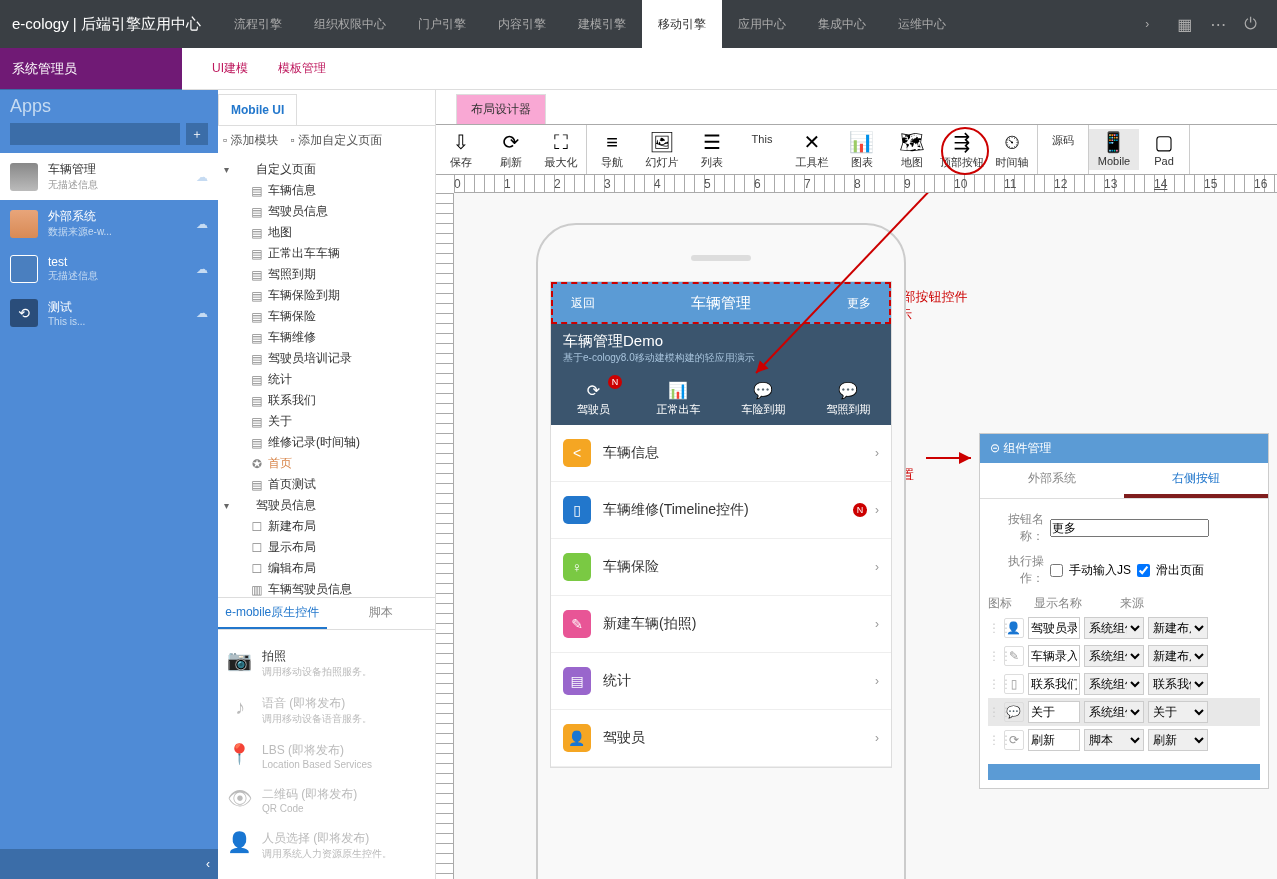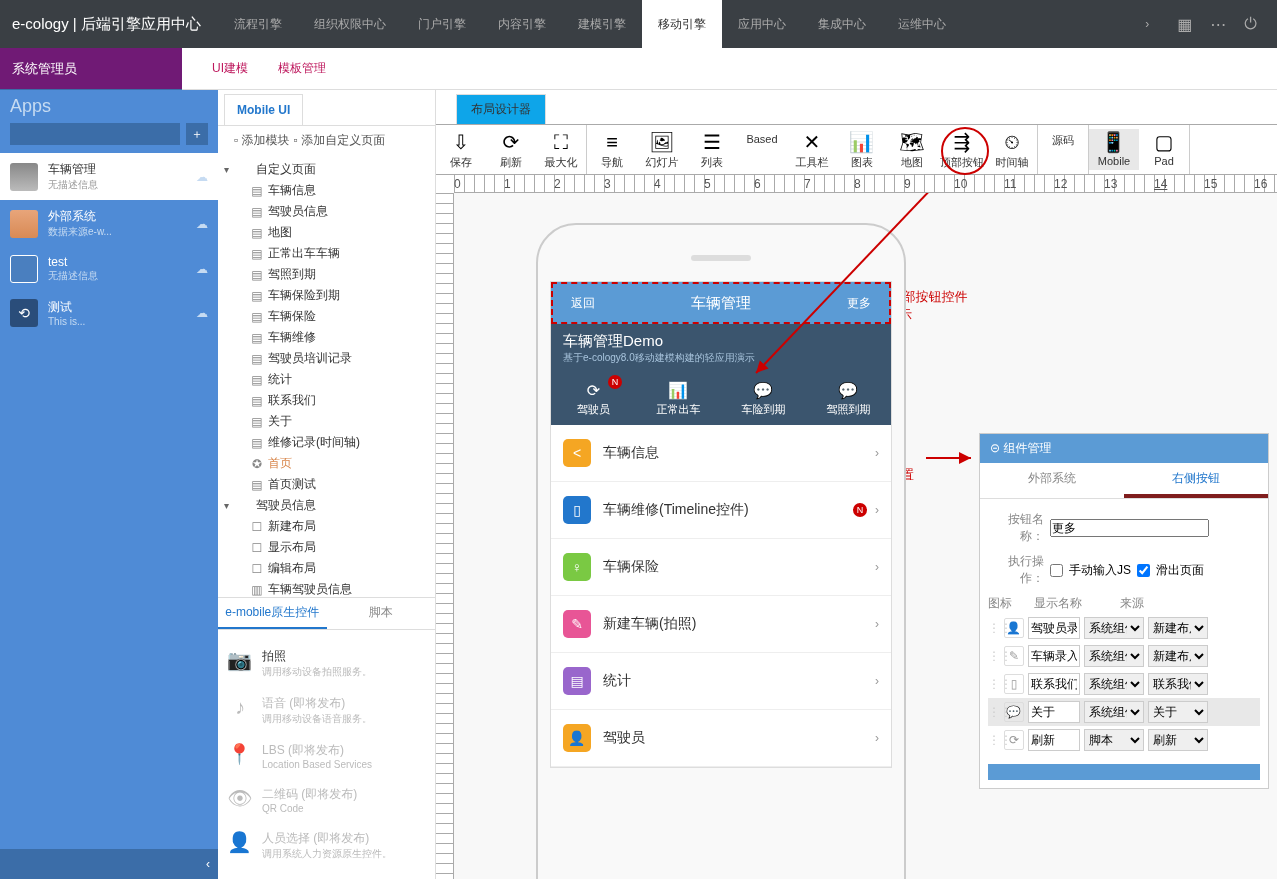--- a/index.html
+++ b/index.html
@@ -27,41 +27,41 @@
 .app-item .thumb.orange{background:linear-gradient(#e8a57a,#d88a55)}
 .app-item .thumb.blue{background:#4a7fbf;border:1px solid #fff}
 .app-item .thumb.dot{background:#2a4d7a;display:flex;align-items:center;justify-content:center;color:#fff;font-size:14px}
 .app-item .txt{flex:1}
 .app-item .sub{font-size:10px;color:#c6dbf2}
 .app-item.selected .sub{color:#999}
 .app-item .cloud{color:#c6dbf2}
 .collapse-handle{height:30px;background:#3b6da8;margin-top:auto;display:flex;align-items:center;justify-content:flex-end;padding-right:8px;cursor:pointer}
 .mid-col{width:218px;border-right:1px solid #ddd;display:flex;flex-direction:column;background:#fff}
 .mid-top{border-bottom:1px solid #ddd}
-.mid-tab{display:inline-block;padding:8px 12px;border:1px solid #ddd;border-bottom:none;color:#2277cc;font-weight:bold;background:#fff;margin-left:6px;margin-top:4px}
-.mid-tools{padding:6px 16px;color:#555;display:flex;gap:4px}
+.mid-tab{display:inline-block;padding:8px 12px;border:1px solid #ddd;border-bottom:none;color:#2277cc;font-weight:bold;background:#fff;margin-top:4px}
+.mid-tools{padding:6px 5px;color:#555;display:flex;gap:12px}
 .mid-tools span{cursor:pointer}
 .tree{flex:1;overflow:auto;padding:4px 6px;color:#333}
 .tree-node{display:flex;align-items:center;padding:2px 0;gap:4px;cursor:pointer}
 .tree-node .tg{width:10px;font-size:10px;color:#666}
 .tree-node .ic{width:14px;text-align:center;color:#888}
 .tree-indent-1{padding-left:12px}
 .tree-node.orange{color:#d8864b}
 .mid-bottom-tabs{display:flex;border-top:1px solid #ddd;border-bottom:1px solid #ddd}
 .mid-bottom-tabs div{flex:1;text-align:center;padding:6px;cursor:pointer;color:#888}
 .mid-bottom-tabs div.active{color:#2277cc;border-bottom:2px solid #2277cc}
 .native-list{padding:10px;color:#333}
 .native-item{display:flex;gap:10px;padding:8px 0;align-items:flex-start}
 .native-item .nicon{width:24px;height:24px;color:#bbb;font-size:20px;display:flex;align-items:center;justify-content:center}
 .native-item .ntxt{flex:1}
 .native-item .nsub{font-size:10px;color:#bbb}
 .native-item.disabled{color:#bbb}
 .canvas-col{flex:1;background:#fff;display:flex;flex-direction:column;position:relative}
 .canvas-tab-row{padding:4px 0 0 20px}
-.canvas-tab{display:inline-block;padding:6px 14px;border:1px solid #ddd;border-bottom:none;background:#0ea5e9;color:#333;cursor:pointer}
+.canvas-tab{display:inline-block;padding:6px 14px;border:1px solid #ddd;border-bottom:none;background:#f9a8d4;color:#333;cursor:pointer}
 .toolbar{display:flex;border-top:1px solid #aaa;border-bottom:1px solid #aaa;background:#fff}
 .tb-grp{display:flex;border-right:1px solid #ccc;padding:4px 0}
 .tb-btn{width:50px;text-align:center;cursor:pointer;position:relative;padding-top:2px}
 .tb-btn .tbic{font-size:20px;display:block;line-height:22px}
 .tb-btn .tblbl{font-size:11px;color:#333;display:block;margin-top:2px}
 .tb-btn.circled::before{content:"";position:absolute;left:4px;top:-2px;width:44px;height:44px;border:2px solid #c00;border-radius:50%}
 .tb-btn.active{background:#e8e8e8}
 .ruler-h{height:18px;background:#fff;border-bottom:1px solid #aaa;margin-left:18px;background-image:linear-gradient(to right,#aaa 1px,transparent 1px);background-size:10px 100%;position:relative;font-size:9px;color:#555}
 .ruler-h span{position:absolute;top:2px}
 .ruler-v{width:18px;background:#fff;border-right:1px solid #aaa;background-image:linear-gradient(to bottom,#aaa 1px,transparent 1px);background-size:100% 10px;position:absolute;top:0;bottom:0;left:0}
@@ -368,21 +368,21 @@
           <div class="tb-btn">
             <span class="tbic">🖼</span>
             <span class="tblbl">幻灯片</span>
           </div>
           <div class="tb-btn">
             <span class="tbic">☰</span>
             <span class="tblbl">列表</span>
           </div>
           <div class="tb-btn">
             <span class="tbic"></span>
-            <span class="tblbl">Based</span>
+            <span class="tblbl">This</span>
           </div>
           <div class="tb-btn">
             <span class="tbic">✕</span>
             <span class="tblbl">工具栏</span>
           </div>
           <div class="tb-btn">
             <span class="tbic">📊</span>
             <span class="tblbl">图表</span>
           </div>
           <div class="tb-btn">

